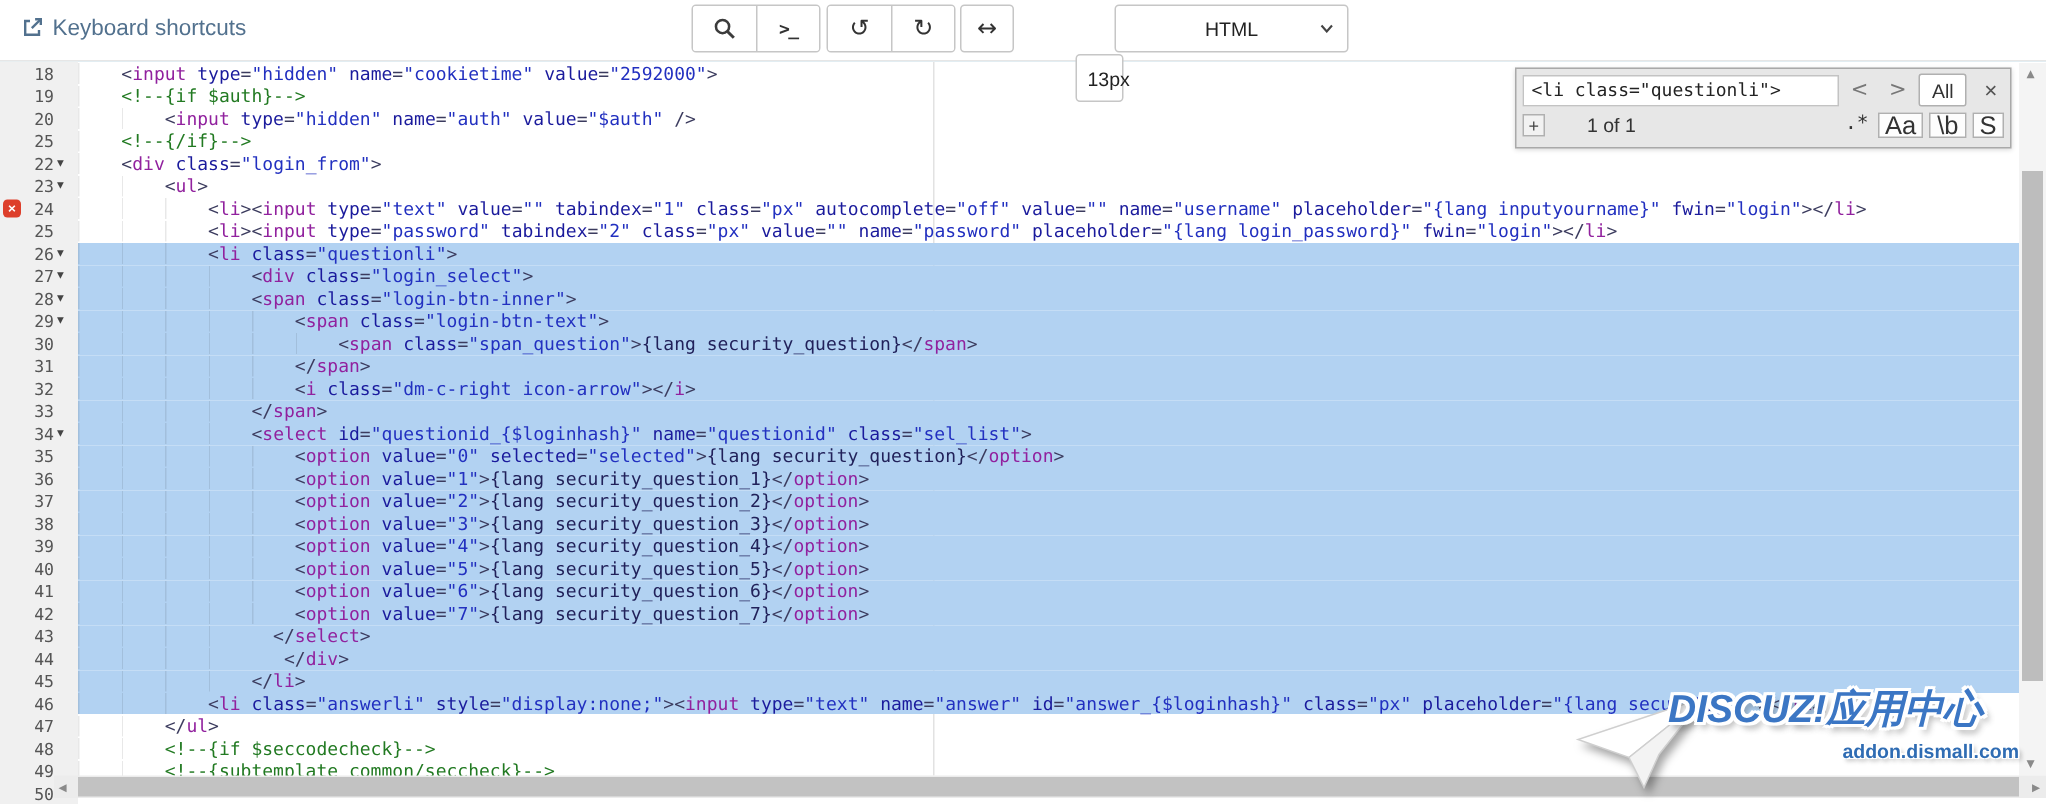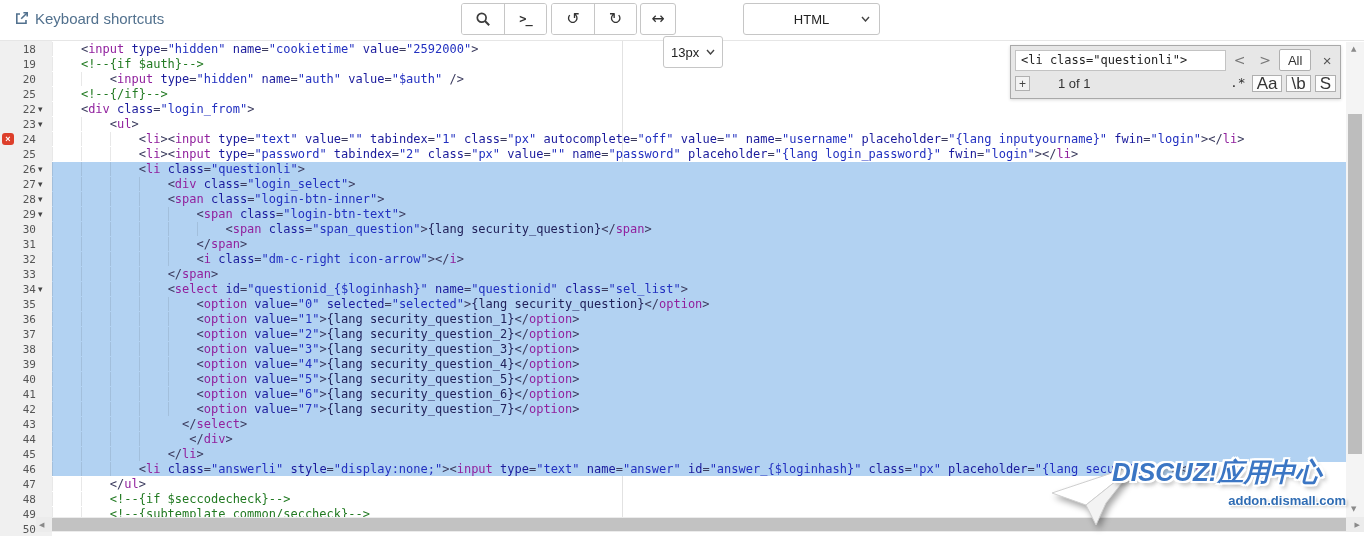--- a/index.html
+++ b/index.html
@@ -126,28 +126,28 @@
       </button>
       <button class="tbtn">
         <span class="glyph">↻</span>
       </button>
     </div>
 
     <button class="tbtn solo" style="left:640px;width:36px;">
       <span class="glyph">↔</span>
     </button>
 
-    <div class="tbsel" style="left:663px;width:60px;margin-top:33px;">
+    <div class="tbsel" style="left:717px;width:32px;margin-top:33px;">
       <span>13px</span>
       <svg class="chev" width="9" height="6" viewBox="0 0 9 6">
         <path d="M1 1 L4.5 5 L8 1" stroke="#444" stroke-width="1.4" fill="none"></path>
       </svg>
     </div>
 
-    <div class="tbsel mode" style="left:743px;width:137px;justify-content:center;">
+    <div class="tbsel mode" style="left:743px;width:156px;justify-content:center;">
       <span>HTML</span>
       <svg class="chev" width="9" height="6" viewBox="0 0 9 6">
         <path d="M1 1 L4.5 5 L8 1" stroke="#444" stroke-width="1.4" fill="none"></path>
       </svg>
     </div>
   </div>
 
   <div class="editor">
     <div class="gutterbg"></div>
     <div class="ruler"></div>

